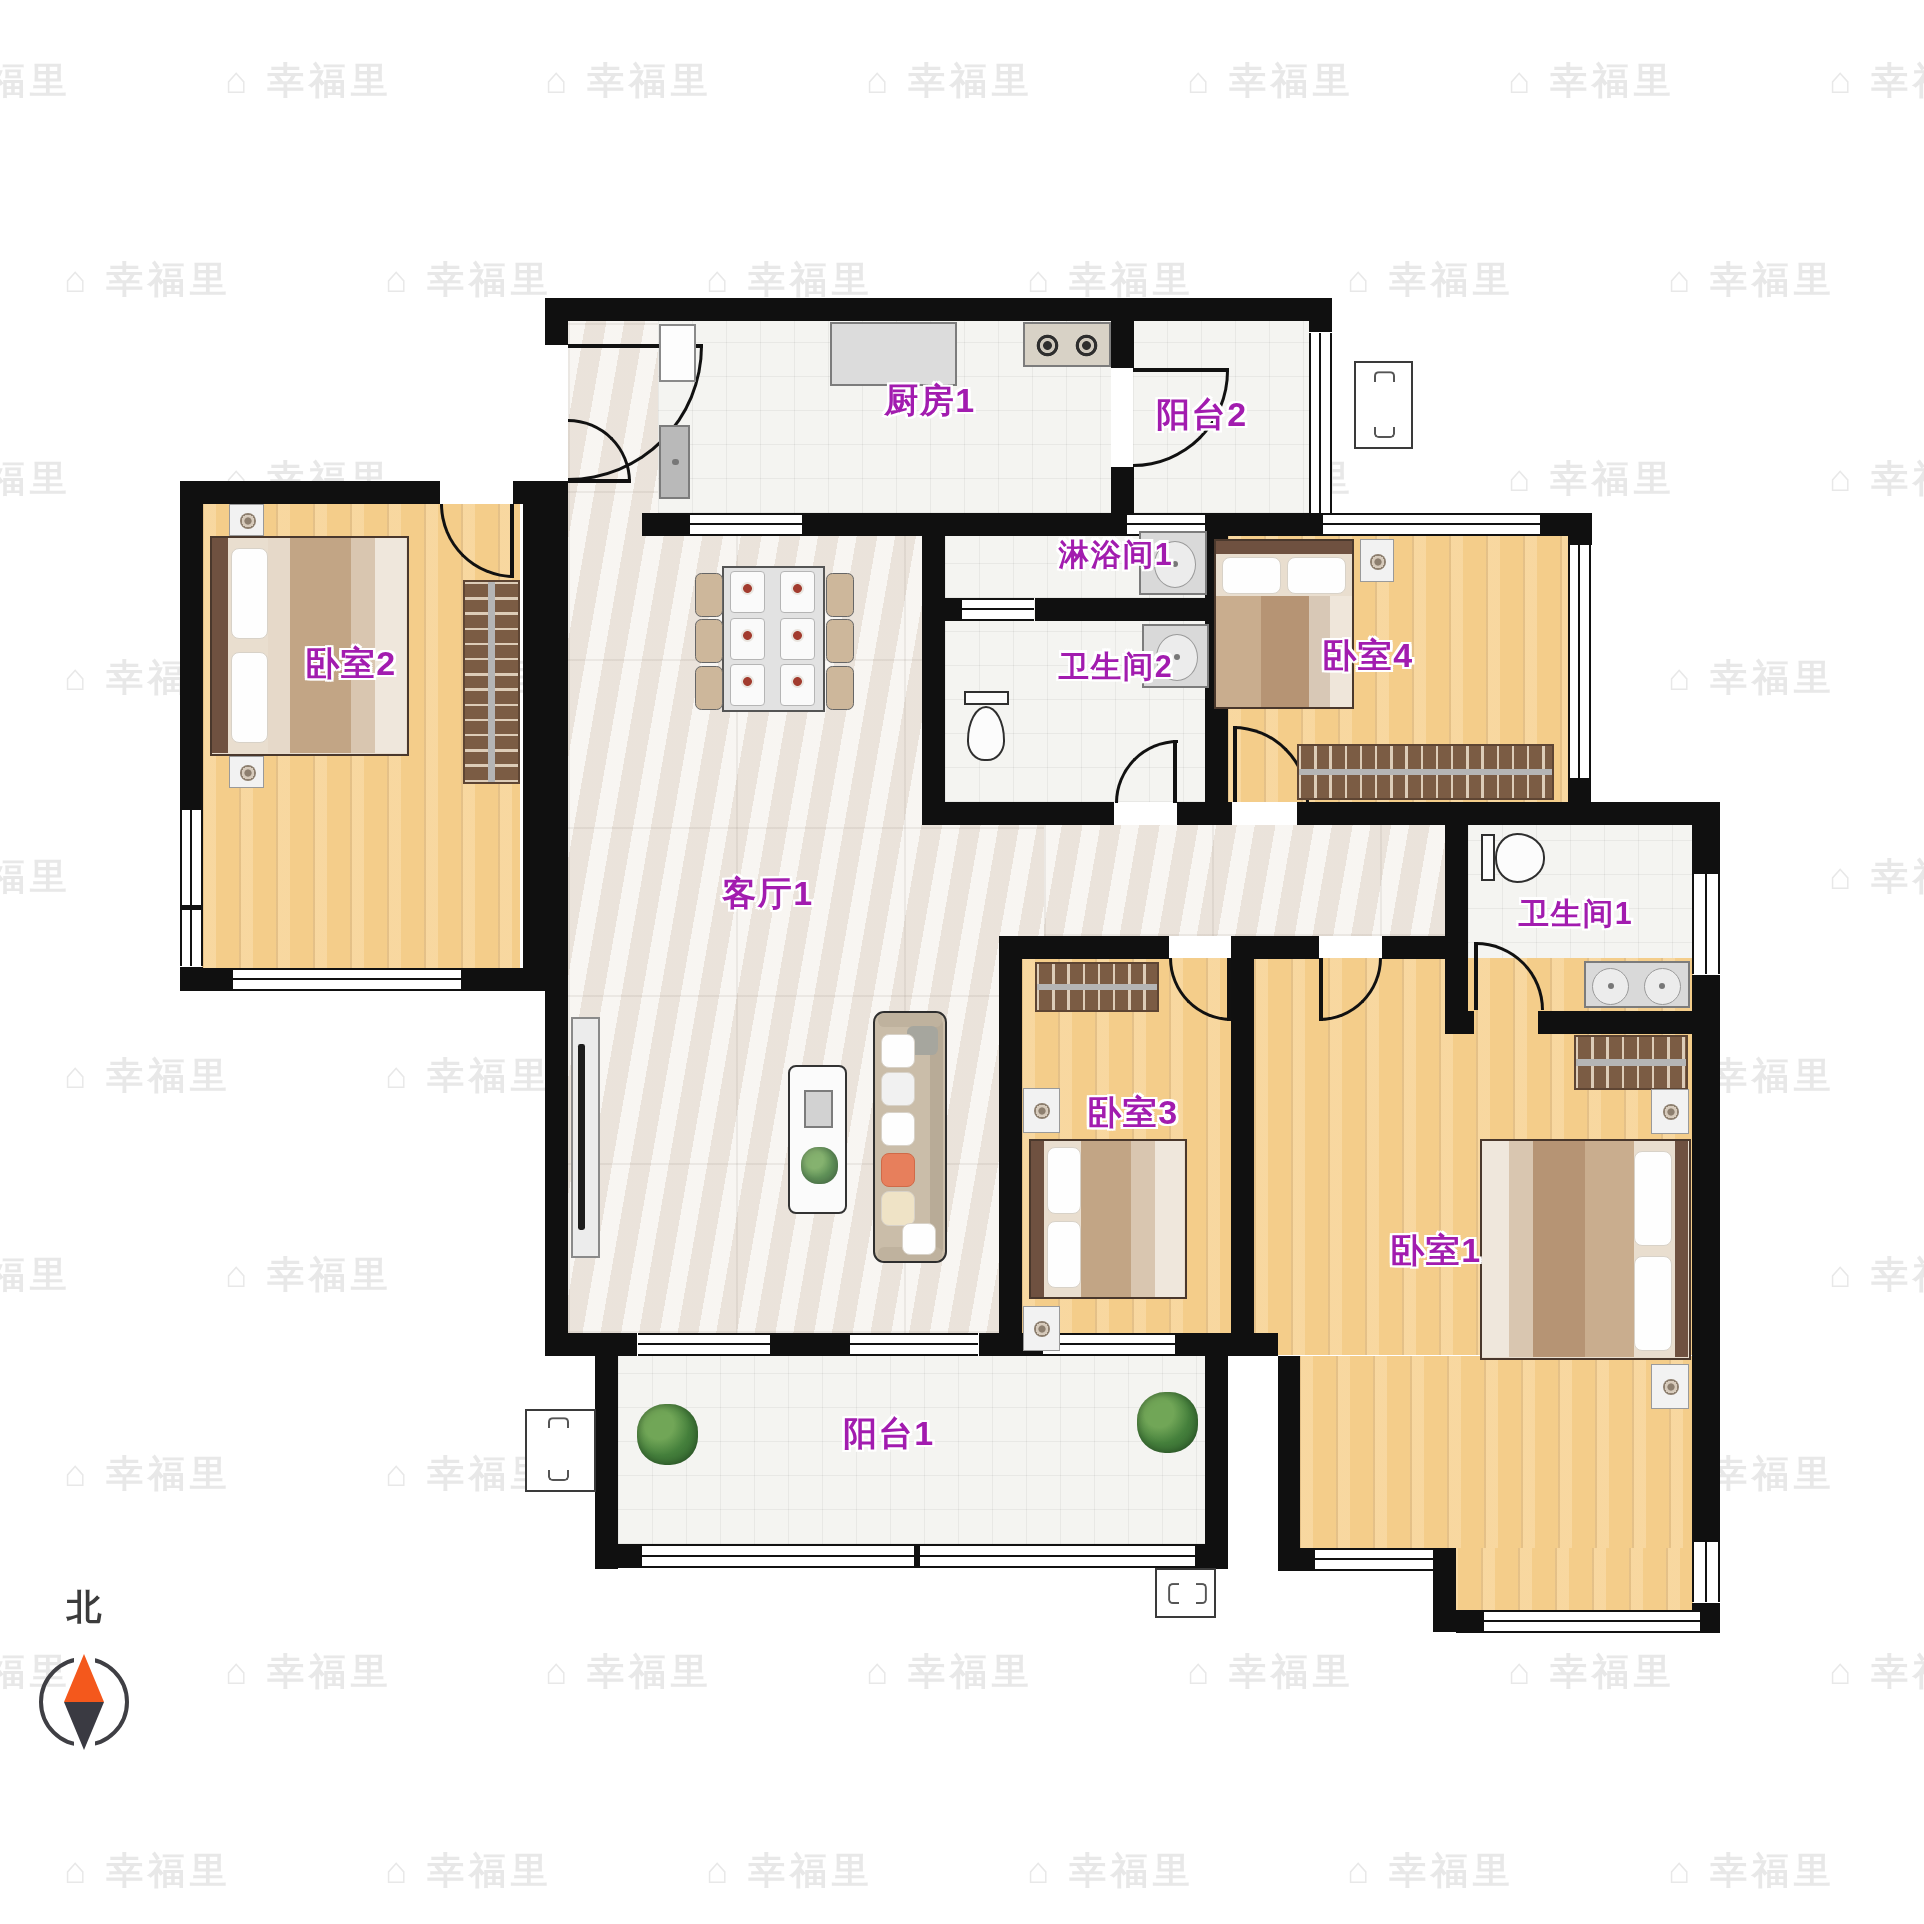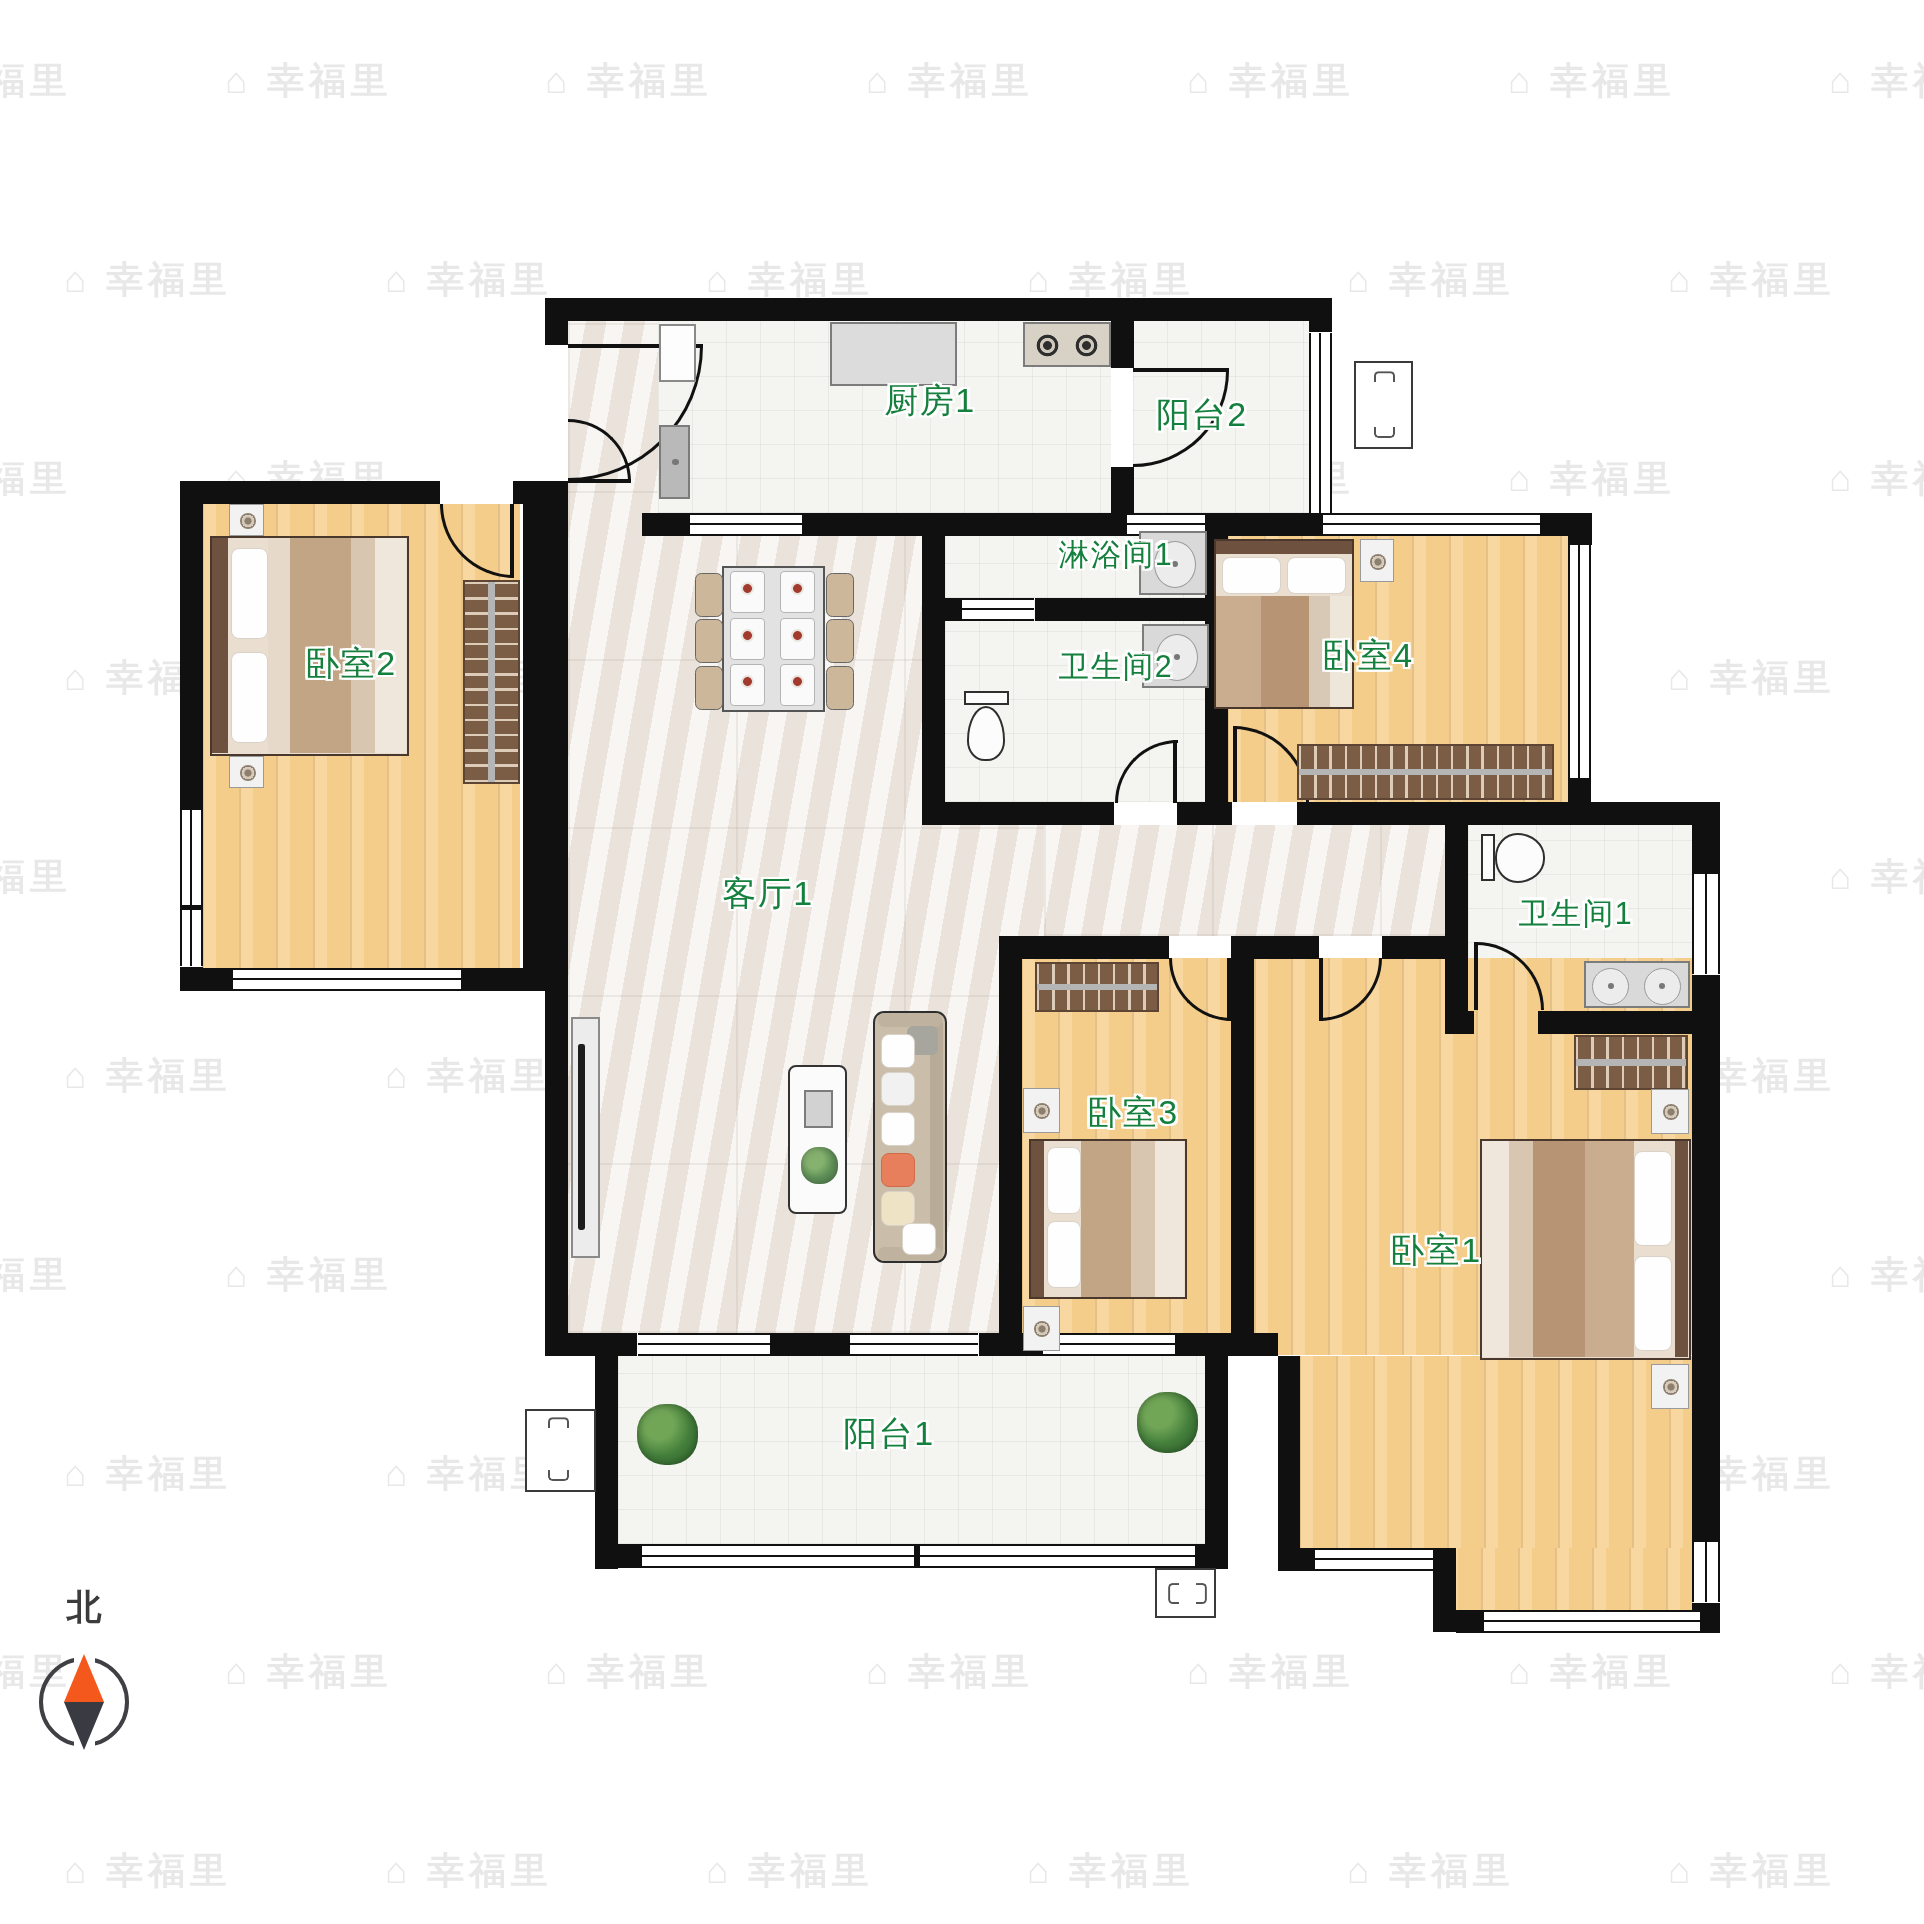--- a/index.html
+++ b/index.html
@@ -62,21 +62,21 @@
   .mat .plate{position:absolute;left:50%;top:40%;width:13px;height:13px;margin:-6.4px;border-radius:50%;
       background:radial-gradient(circle,#a23b2e 0 4px,#e8e4de 4.8px 6.4px);}
   .toiletbowl{position:absolute;background:#fcfcfc;border:2.4px solid #2f2f2f;box-sizing:border-box;}
   .plant{position:absolute;border-radius:46%;
       background:radial-gradient(circle at 36% 34%, #71a657 0 26%, #45803c 55%, #2d5f2b 100%);
       box-shadow:inset 0 0 9.6px rgba(0,0,0,.35);}
   .ac{position:absolute;background:#fff;border:2.4px solid #3a3a3a;box-sizing:border-box;}
   .clipmark{position:absolute;width:21px;height:11.2px;border:2.4px solid #555;border-top:none;box-sizing:border-box;
       border-radius:0 0 4.8px 4.8px;background:transparent;}
 
-  .rlabel{position:absolute;transform:translate(-50%,-50%);font-size:34px;font-weight:400;color:#15803d;
+  .rlabel{position:absolute;transform:translate(-50%,-50%);font-size:34px;font-weight:700;color:#a21caf;
       white-space:nowrap;letter-spacing:1.6px;
       text-shadow:-2.4px -2.4px 0 #fff,2.4px -2.4px 0 #fff,-2.4px 2.4px 0 #fff,2.4px 2.4px 0 #fff,0 -2.4px 0 #fff,0 2.4px 0 #fff,-2.4px 0 0 #fff,2.4px 0 0 #fff;}
 
   .wm{position:absolute;color:rgba(150,150,150,.22);font-size:37px;font-weight:700;letter-spacing:4.8px;white-space:nowrap;}
 
   
   #compass-circle{position:absolute;left:39px;top:1657px;width:90px;height:90px;border:4.8px solid #3f3f44;
       border-radius:50%;box-sizing:border-box;}
   .cgap{position:absolute;background:#fff;}
   .needle-up{position:absolute;width:0;height:0;border-left:20px solid transparent;border-right:20px solid transparent;}

